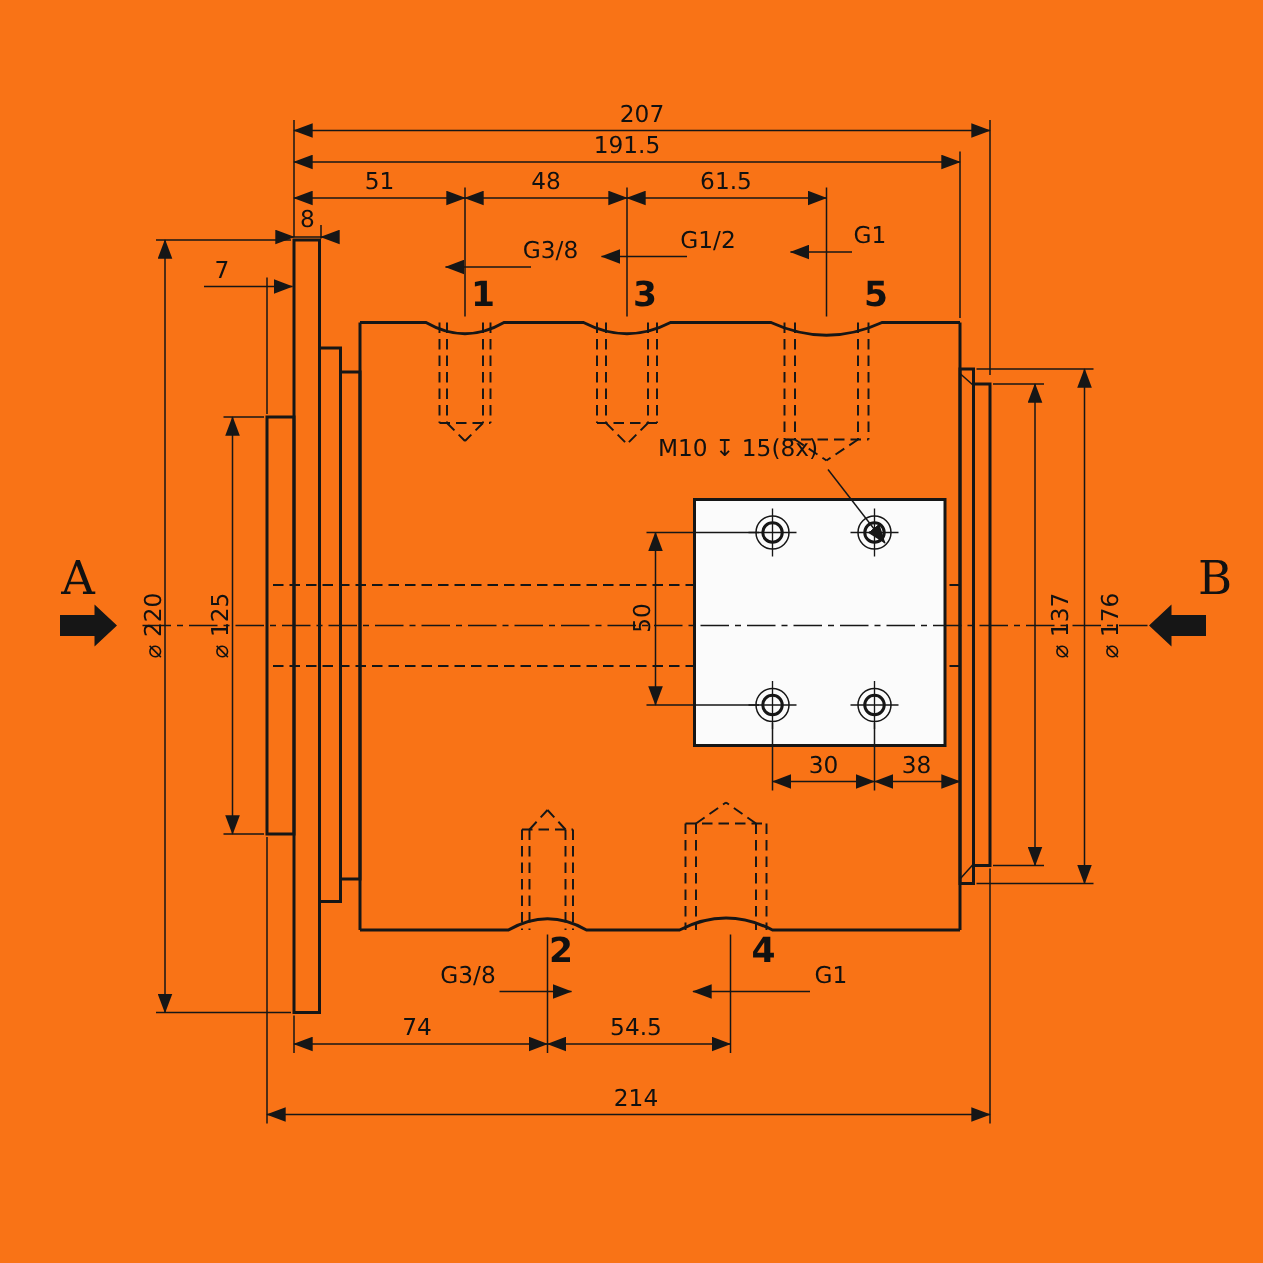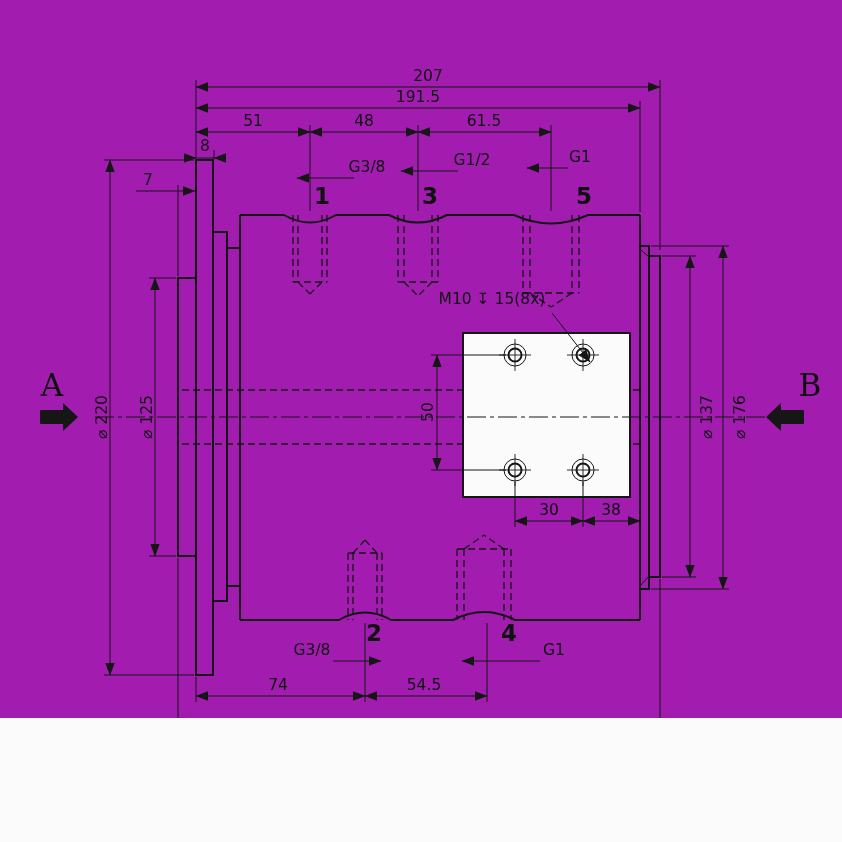--- a/index.html
+++ b/index.html
@@ -1,16 +1,16 @@
 <!DOCTYPE html>
 <html><head>
 <meta charset="utf-8">
 <style>
   html,body{margin:0;padding:0;background:#fbfbfb}
-  .stage{position:relative;width:842px;height:718px;background:#a21caf;overflow:hidden}
+  .stage{position:relative;width:842px;height:842px;background:#f97316;overflow:hidden}
   svg{display:block}
   .ol{fill:none;stroke:#161616;stroke-width:2}
   .olf{fill:#fbfbfb;stroke:#161616;stroke-width:2}
   .thin{fill:none;stroke:#161616;stroke-width:1}
   .ctick{fill:none;stroke:#161616;stroke-width:0.9}
   .hid{fill:none;stroke:#161616;stroke-width:1.3;stroke-dasharray:7 4}
   .cl{fill:none;stroke:#161616;stroke-width:1;stroke-dasharray:19 4 4 4}
   text{fill:#111;font-family:"DejaVu Sans","Liberation Sans",sans-serif}
   .dim{font-size:15.5px;text-anchor:middle}
   .pnum{font-size:23px;font-weight:bold;text-anchor:middle}

